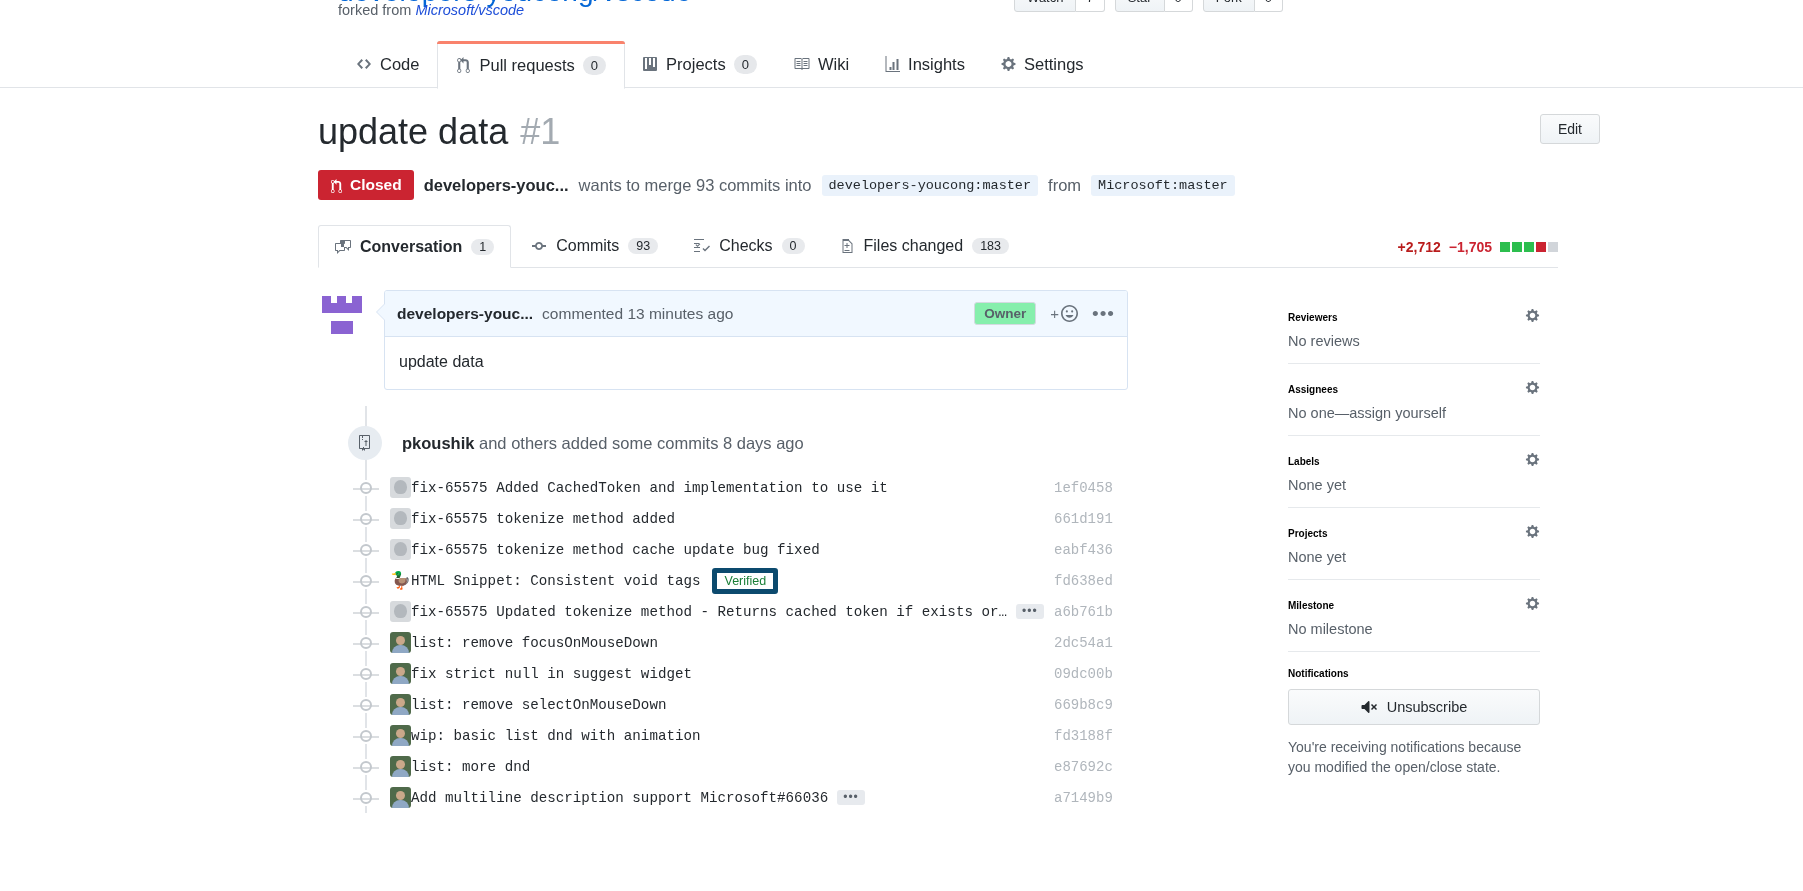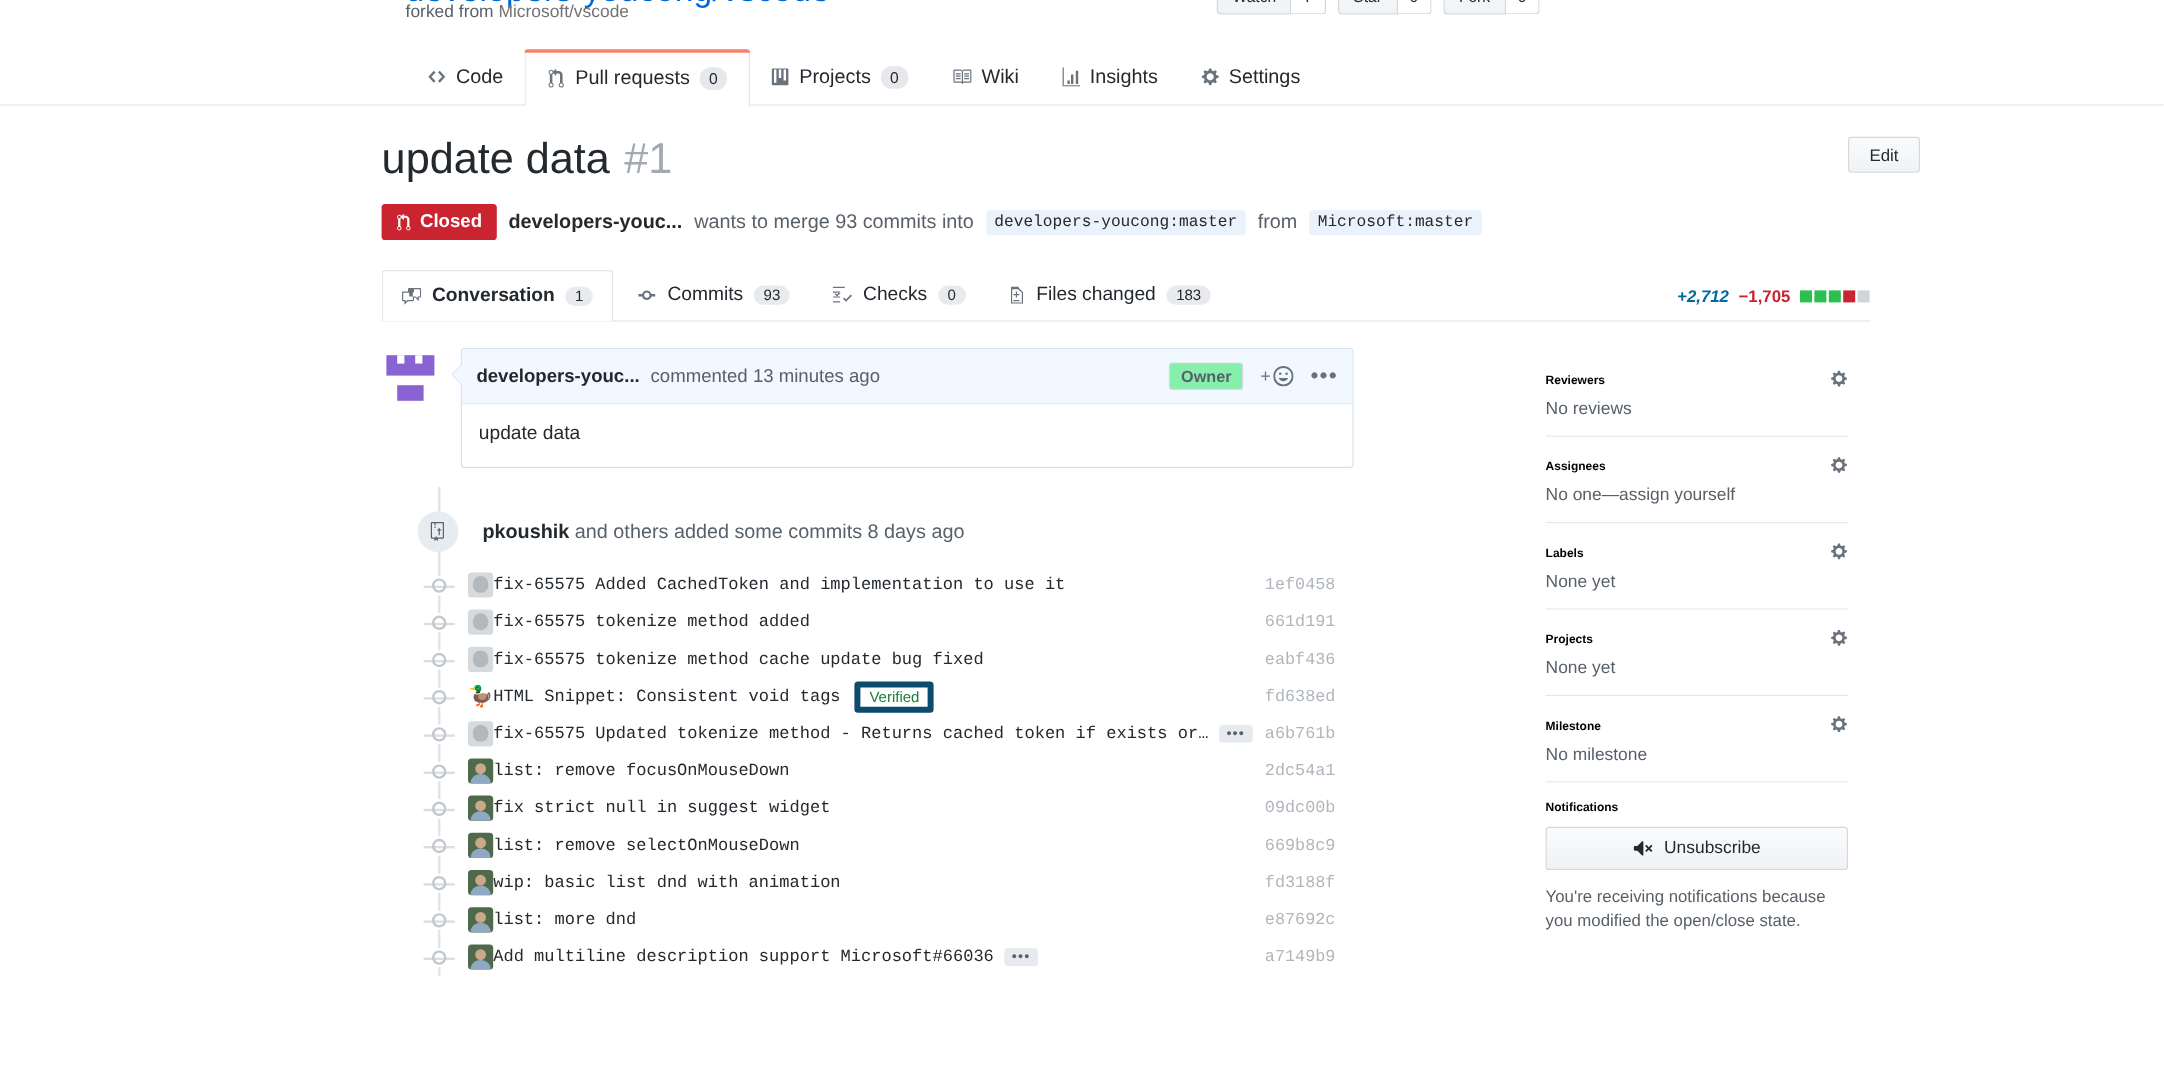--- a/index.html
+++ b/index.html
@@ -22,21 +22,21 @@
   }
   .repo-title-cut {
     position: absolute; left: 338px; top: -24px;
     font-size: 28px; color: #0366d6; white-space: nowrap;
     letter-spacing: .2px;
   }
   .forked-from {
     position: absolute; left: 338px; top: 2px;
     font-size: 14.5px; color: #586069; white-space: nowrap;
   }
-  .forked-from a { color: #737373; text-decoration: none; }
+  .forked-from a { color: #1d4ed8; text-decoration: none; font-style: italic; }
 
   .top-buttons { position: absolute; right: 520px; top: -18px; display: flex; gap: 0; }
   .tb-group { display: flex; margin-left: 10px; }
   .tb-btn {
     height: 30px; border: 1px solid #d5d8da; background: linear-gradient(#fafbfc,#eff3f6);
     font-size: 13px; color: #24292e; display: flex; align-items: center;
     padding: 0 12px; border-radius: 3px 0 0 3px; white-space: nowrap;
   }
   .tb-count {
     height: 30px; border: 1px solid #d5d8da; border-left: 0; background: #fff;
@@ -80,21 +80,21 @@
     cursor: pointer; font-family: inherit;
   }
 
   
   .pr-meta {
     position: absolute; left: 318px; top: 170px;
     display: flex; align-items: center; gap: 10px;
     font-size: 16.5px; color: #586069; white-space: nowrap;
   }
   .state-badge {
-    display: inline-flex; align-items: center; gap: 7px;
+    display: inline-flex; align-items: flex-end; gap: 7px;
     background: #cb2431; color: #fff; border-radius: 3px;
     padding: 6px 12px; font-size: 15.5px; font-weight: 600;
   }
   .meta-author { color: #24292e; font-weight: 600; }
   .branch-chip {
     background: #eaf2fb; color: #24292e; border-radius: 3px;
     padding: 3px 7px; font-family: "Liberation Mono", monospace; font-size: 13.5px;
   }
 
   
@@ -113,21 +113,21 @@
     border-radius: 3px 3px 0 0; background: #fff; margin-bottom: -1px; font-weight: 600;
   }
   .pr-tab .cnt {
     background: #e8eaed; color: #24292e; border-radius: 20px;
     font-size: 12.5px; padding: 1px 8px; font-weight: 400;
   }
   .diffstat {
     margin-left: auto; display: flex; align-items: center; gap: 8px;
     font-size: 14px; font-weight: 600; padding-bottom: 12px;
   }
-  .add { color: #0369a1; font-style: italic; }
+  .add { color: #b91c1c; }
   .del { color: #cb2431; }
   .blocks { display: flex; gap: 2px; }
   .blk { width: 10px; height: 10px; }
   .blk.g { background: #2cbe4e; }
   .blk.r { background: #cb2431; }
   .blk.n { background: #d1d5da; }
 
   
   .timeline { position: absolute; left: 318px; top: 290px; width: 810px; }
 

